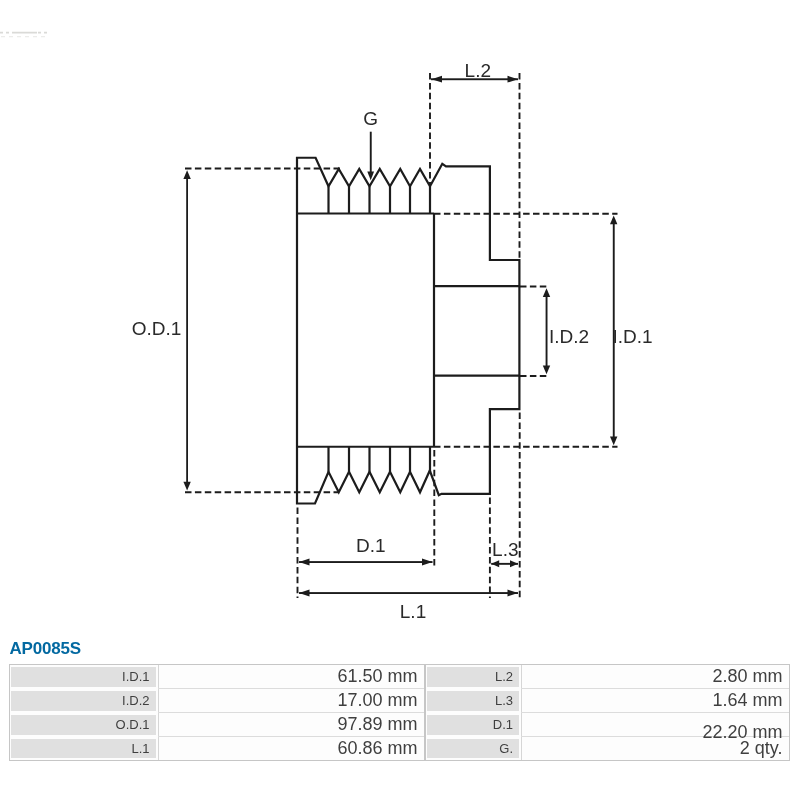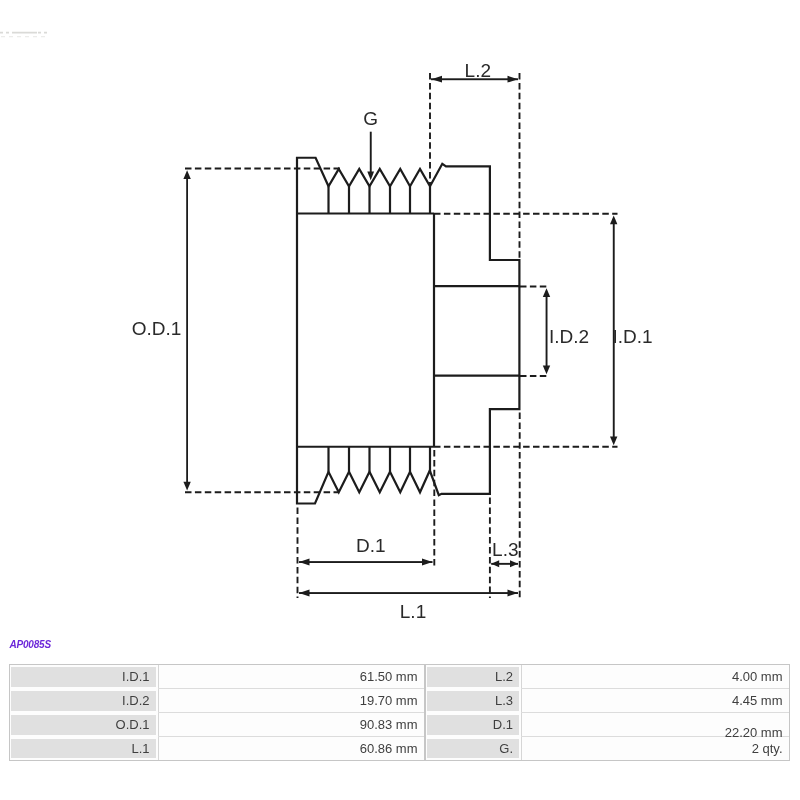--- a/index.html
+++ b/index.html
@@ -1,22 +1,22 @@
 <!DOCTYPE html>
 <html><head>
 <meta charset="utf-8">
 <style>
   html,body{margin:0;padding:0;background:#ffffff;width:800px;height:800px;overflow:hidden;}
   body{font-family:"Liberation Sans",sans-serif;position:relative;}
   #page{position:absolute;left:0;top:0;width:800px;height:800px;background:#fff;}
   svg{position:absolute;left:0;top:0;}
-  .pn{position:absolute;left:9.5px;top:639px;font-size:10px;font-weight:bold;color:#6d28d9;letter-spacing:-0.2px;font-style:italic;}
+  .pn{position:absolute;left:9.5px;top:639px;font-size:17px;font-weight:bold;color:#0369a1;letter-spacing:-0.2px;}
   .tbl{position:absolute;background:#fdfdfd;border:1px solid #c6c6c6;}
   .gc{position:absolute;background:#e0e0e0;text-align:right;font-size:13px;color:#3f3f3f;box-sizing:border-box;padding-right:6px;}
-  .vt{position:absolute;text-align:right;font-size:13px;color:#3f3f3f;}
+  .vt{position:absolute;text-align:right;font-size:18px;color:#3f3f3f;}
   .hl{position:absolute;height:1px;background:#dcdcdc;}
   .vl{position:absolute;width:1px;background:#d6d6d6;}
 </style>
 </head>
 <body>
 <div id="page">
 <svg width="800" height="660" viewBox="0 0 800 660">
   <g fill="none" stroke="#1c1c1c" stroke-width="2.2" stroke-linejoin="miter">
 
     <path d="M 297,157.75 L 315.6,157.75 L 328.5,186.3
@@ -136,33 +136,33 @@
 <div class="tbl" style="left:8.5px;top:664px;width:414px;height:94.5px;">
   <div class="gc" style="left:1.5px;top:2.2px;width:144.5px;height:19.8px;line-height:19.8px;">I.D.1</div>
   <div class="gc" style="left:1.5px;top:26px;width:144.5px;height:19.8px;line-height:19.8px;">I.D.2</div>
   <div class="gc" style="left:1.5px;top:49.8px;width:144.5px;height:19.8px;line-height:19.8px;">O.D.1</div>
   <div class="gc" style="left:1.5px;top:73.6px;width:144.5px;height:19.8px;line-height:19.8px;">L.1</div>
   <div class="vl" style="left:148px;top:0;height:94.5px;"></div>
   <div class="hl" style="left:148px;top:23.2px;width:266px;"></div>
   <div class="hl" style="left:148px;top:47px;width:266px;"></div>
   <div class="hl" style="left:148px;top:70.8px;width:266px;"></div>
   <div class="vt" style="right:6px;top:2.2px;width:120px;line-height:19.8px;">61.50 mm</div>
-  <div class="vt" style="right:6px;top:26px;width:120px;line-height:19.8px;">19.70 mm</div>
-  <div class="vt" style="right:6px;top:49.8px;width:120px;line-height:19.8px;">90.83 mm</div>
+  <div class="vt" style="right:6px;top:26px;width:120px;line-height:19.8px;">17.00 mm</div>
+  <div class="vt" style="right:6px;top:49.8px;width:120px;line-height:19.8px;">97.89 mm</div>
   <div class="vt" style="right:6px;top:73.6px;width:120px;line-height:19.8px;">60.86 mm</div>
 </div>
 
 <div class="tbl" style="left:424.5px;top:664px;width:363px;height:94.5px;">
   <div class="gc" style="left:1.5px;top:2.2px;width:92px;height:19.8px;line-height:19.8px;">L.2</div>
   <div class="gc" style="left:1.5px;top:26px;width:92px;height:19.8px;line-height:19.8px;">L.3</div>
   <div class="gc" style="left:1.5px;top:49.8px;width:92px;height:19.8px;line-height:19.8px;">D.1</div>
   <div class="gc" style="left:1.5px;top:73.6px;width:92px;height:19.8px;line-height:19.8px;">G.</div>
   <div class="vl" style="left:95.5px;top:0;height:94.5px;"></div>
   <div class="hl" style="left:95.5px;top:23.2px;width:267.5px;"></div>
   <div class="hl" style="left:95.5px;top:47px;width:267.5px;"></div>
   <div class="hl" style="left:95.5px;top:70.8px;width:267.5px;"></div>
-  <div class="vt" style="right:6px;top:2.2px;width:120px;line-height:19.8px;">4.00 mm</div>
-  <div class="vt" style="right:6px;top:26px;width:120px;line-height:19.8px;">4.45 mm</div>
+  <div class="vt" style="right:6px;top:2.2px;width:120px;line-height:19.8px;">2.80 mm</div>
+  <div class="vt" style="right:6px;top:26px;width:120px;line-height:19.8px;">1.64 mm</div>
   <div class="vt" style="right:6px;top:58px;width:120px;line-height:19.8px;">22.20 mm</div>
   <div class="vt" style="right:6px;top:73.6px;width:120px;line-height:19.8px;">2 qty.</div>
 </div>
 
 </div>
 
 </body></html>

